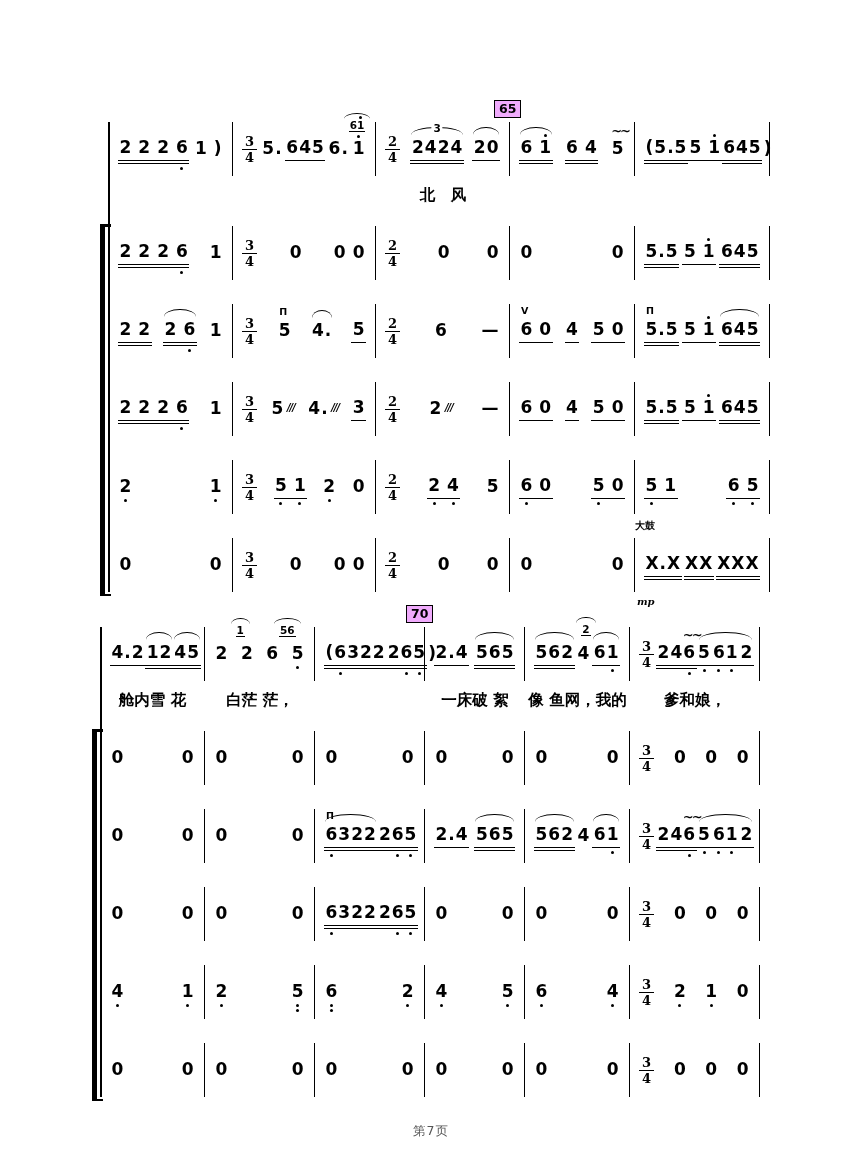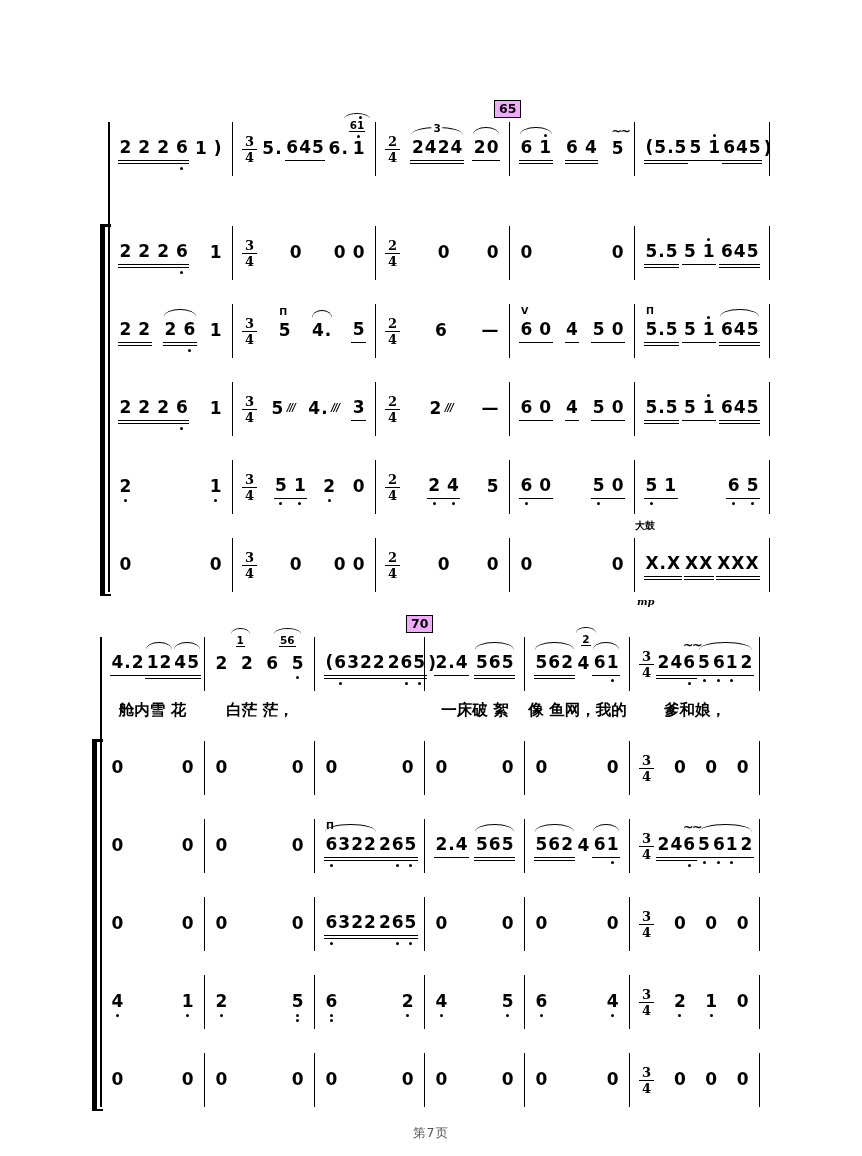--- a/index.html
+++ b/index.html
@@ -1,21 +1,21 @@
 <!DOCTYPE html>
 <html><head>
 <meta charset="utf-8">
 <style>
   *{margin:0;padding:0;box-sizing:border-box;}
   html,body{background:#fff;}
   body{font-family:"DejaVu Sans",sans-serif;color:#000;}
   .page{width:862px;height:1156px;background:#fff;padding-top:100px;position:relative;overflow:hidden;}
   .sys{position:relative;padding-top:22px;}
   .sys1{margin-left:108px;width:662px;}
-  .sys2{margin-left:100px;width:660px;margin-top:11px;}
+  .sys2{margin-left:100px;width:660px;margin-top:1px;}
   .staverow{display:flex;height:78px;align-items:center;}
   .staverow.withly{height:92px;align-items:flex-start;}
   .measure{display:flex;flex-direction:column;}
   .sys1 .m0{width:125px}.sys1 .m1{width:143px}.sys1 .m2{width:134px}.sys1 .m3{width:125px}.sys1 .m4{width:135px}
   .sys2 .m0{width:105px}.sys2 .m1{width:110px}.sys2 .m2{width:110px}.sys2 .m3{width:100px}.sys2 .m4{width:105px}.sys2 .m5{width:130px}
   .notes{position:relative;height:54px;display:flex;align-items:center;justify-content:space-between;
          border-right:1.7px solid #000;padding:0 9px;width:100%;}
   .measure.m0 .notes{border-left:1.7px solid #000;}
   .ch{position:relative;display:inline-block;font-weight:700;font-size:17px;line-height:20px;padding:0 .5px;}
   .sp{width:6px;}
@@ -46,21 +46,21 @@
   .dyn{position:absolute;bottom:-15px;left:2px;font-style:italic;font-weight:700;font-family:"DejaVu Serif",serif;font-size:10px;}
   .lyric{height:34px;padding-top:9px;font-size:15.5px;font-weight:600;text-align:center;white-space:pre;}
   .leftline{position:absolute;left:0;top:22px;bottom:12px;width:1.8px;background:#000;}
   .bracket{position:absolute;left:-8px;top:126px;height:368px;width:5px;background:#000;}
   .bracket::before,.bracket::after{content:"";position:absolute;left:0;width:11px;height:2.5px;background:#000;}
   .bracket::before{top:-2px;}
   .bracket::after{bottom:-2px;}
   .rehearsal{position:absolute;top:0;border:1.7px solid #000;padding:0 4px;font:700 12.5px "DejaVu Sans",sans-serif;line-height:16px;background:#f0abfc;z-index:3;}
   .sys1 .rehearsal{left:386px;}
   .sys2 .rehearsal{left:306px;}
-  .footer{text-align:center;margin-top:6px;font-size:12.5px;color:#555;letter-spacing:1px;}
+  .footer{text-align:center;margin-top:14px;font-size:12.5px;color:#555;letter-spacing:1px;}
 </style>
 </head>
 <body>
 
 <div class="page">
   <div id="score">
       <div class="sys sys1">
         <div class="rehearsal">65</div>
         <div class="leftline"></div>
         <div class="bracket"></div>
@@ -124,20 +124,21 @@
                 <span class="ch">4</span>
                 <span class="ch">2</span>
                 <span class="ch">4</span>
                 <span class="tuplet">3</span>
               </span>
               <span class="g u1 arc">
                 <span class="ch">2</span>
                 <span class="ch">0</span>
               </span>
             </div>
+            <div class="lyric">北　风</div>
           </div>
           <div class="measure m3">
             <div class="notes">
               <span class="g u2 arc">
                 <span class="ch">6</span>
                 <span class="ch sp">&nbsp;</span>
                 <span class="ch du">1</span>
               </span>
               <span class="g u2">
                 <span class="ch">6</span>

